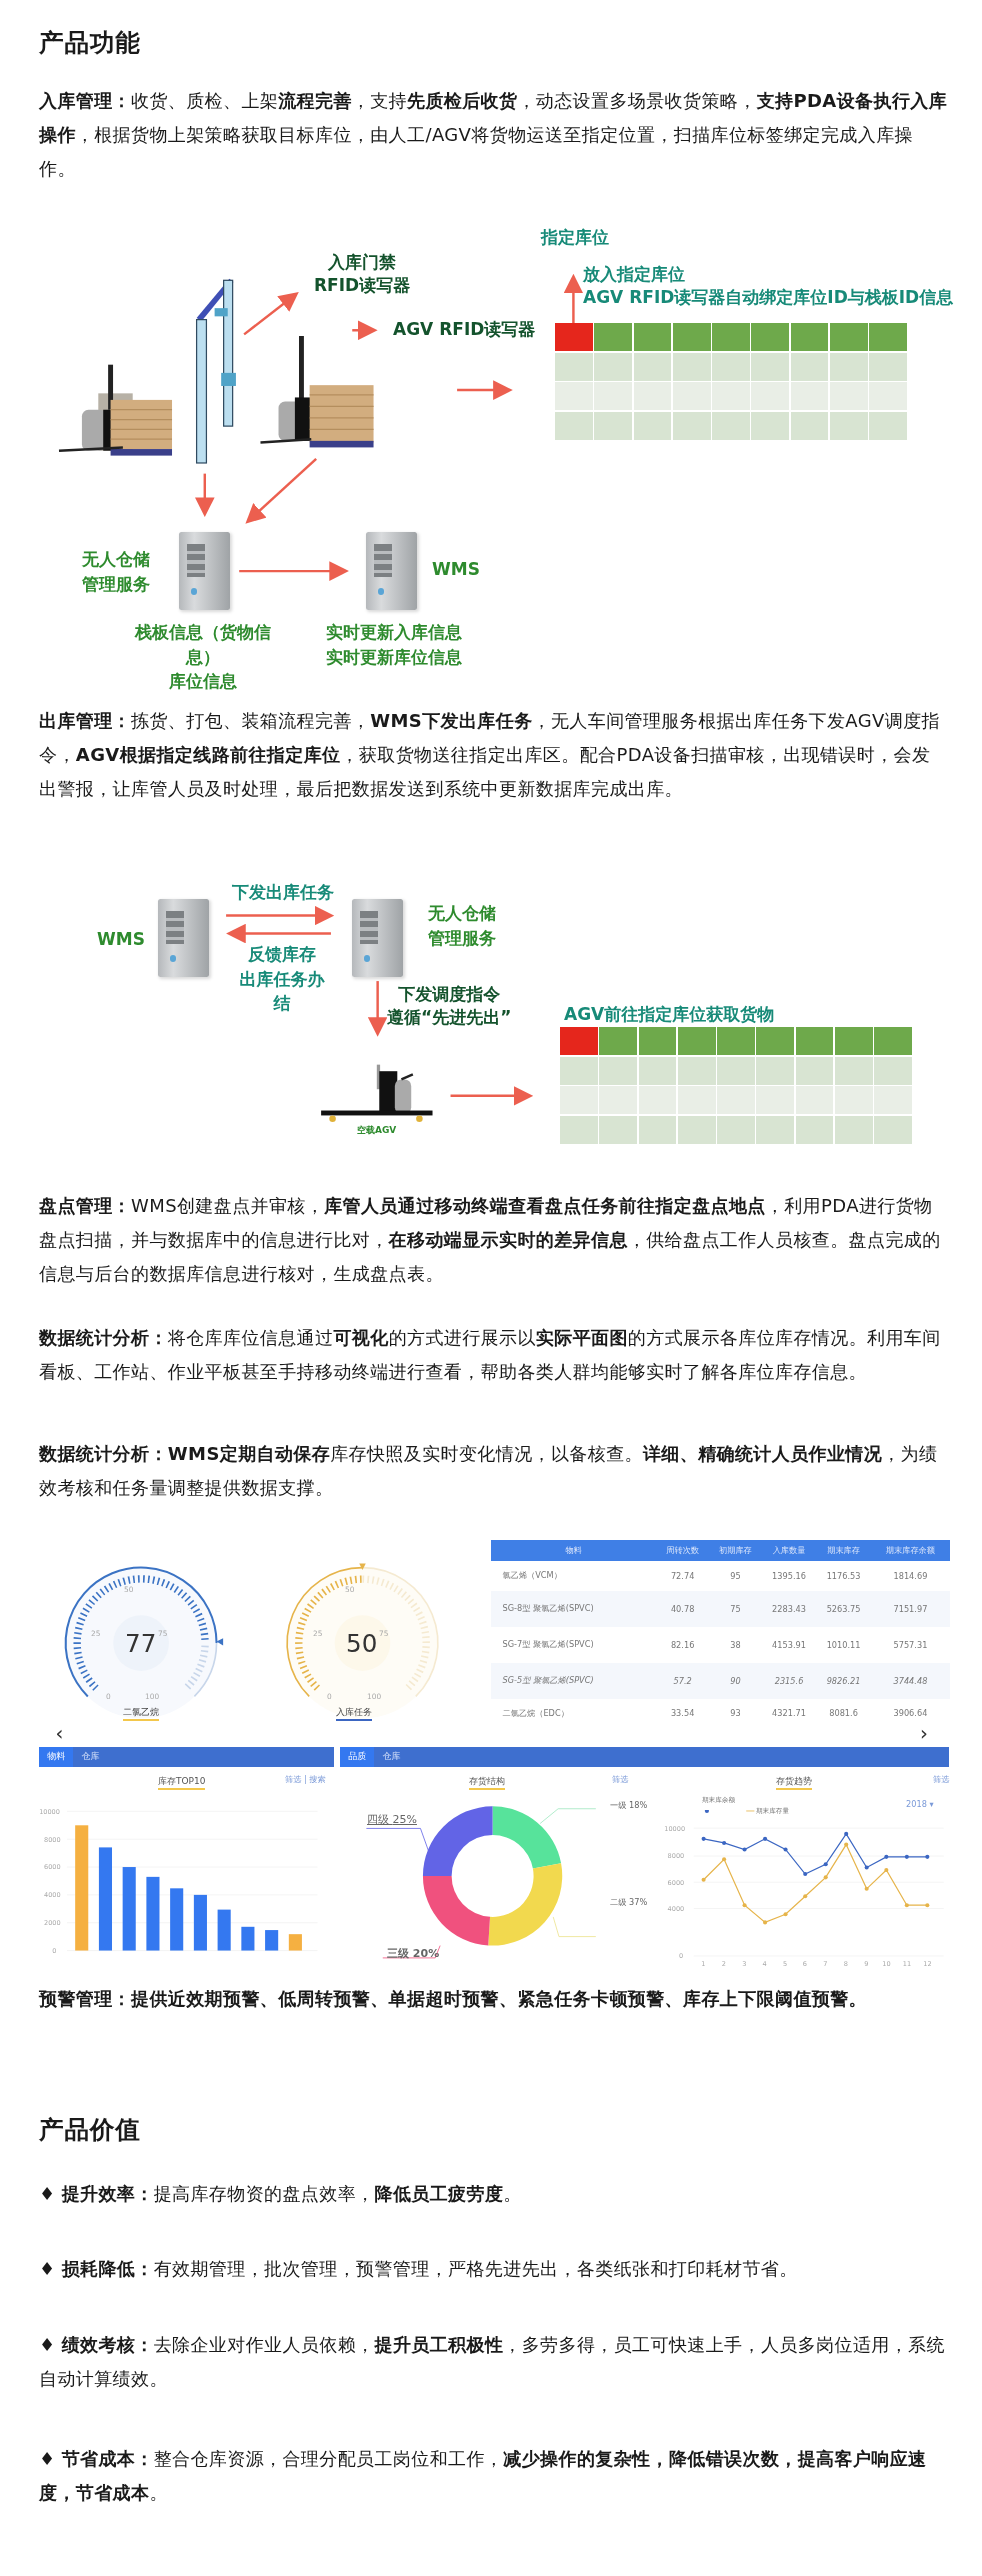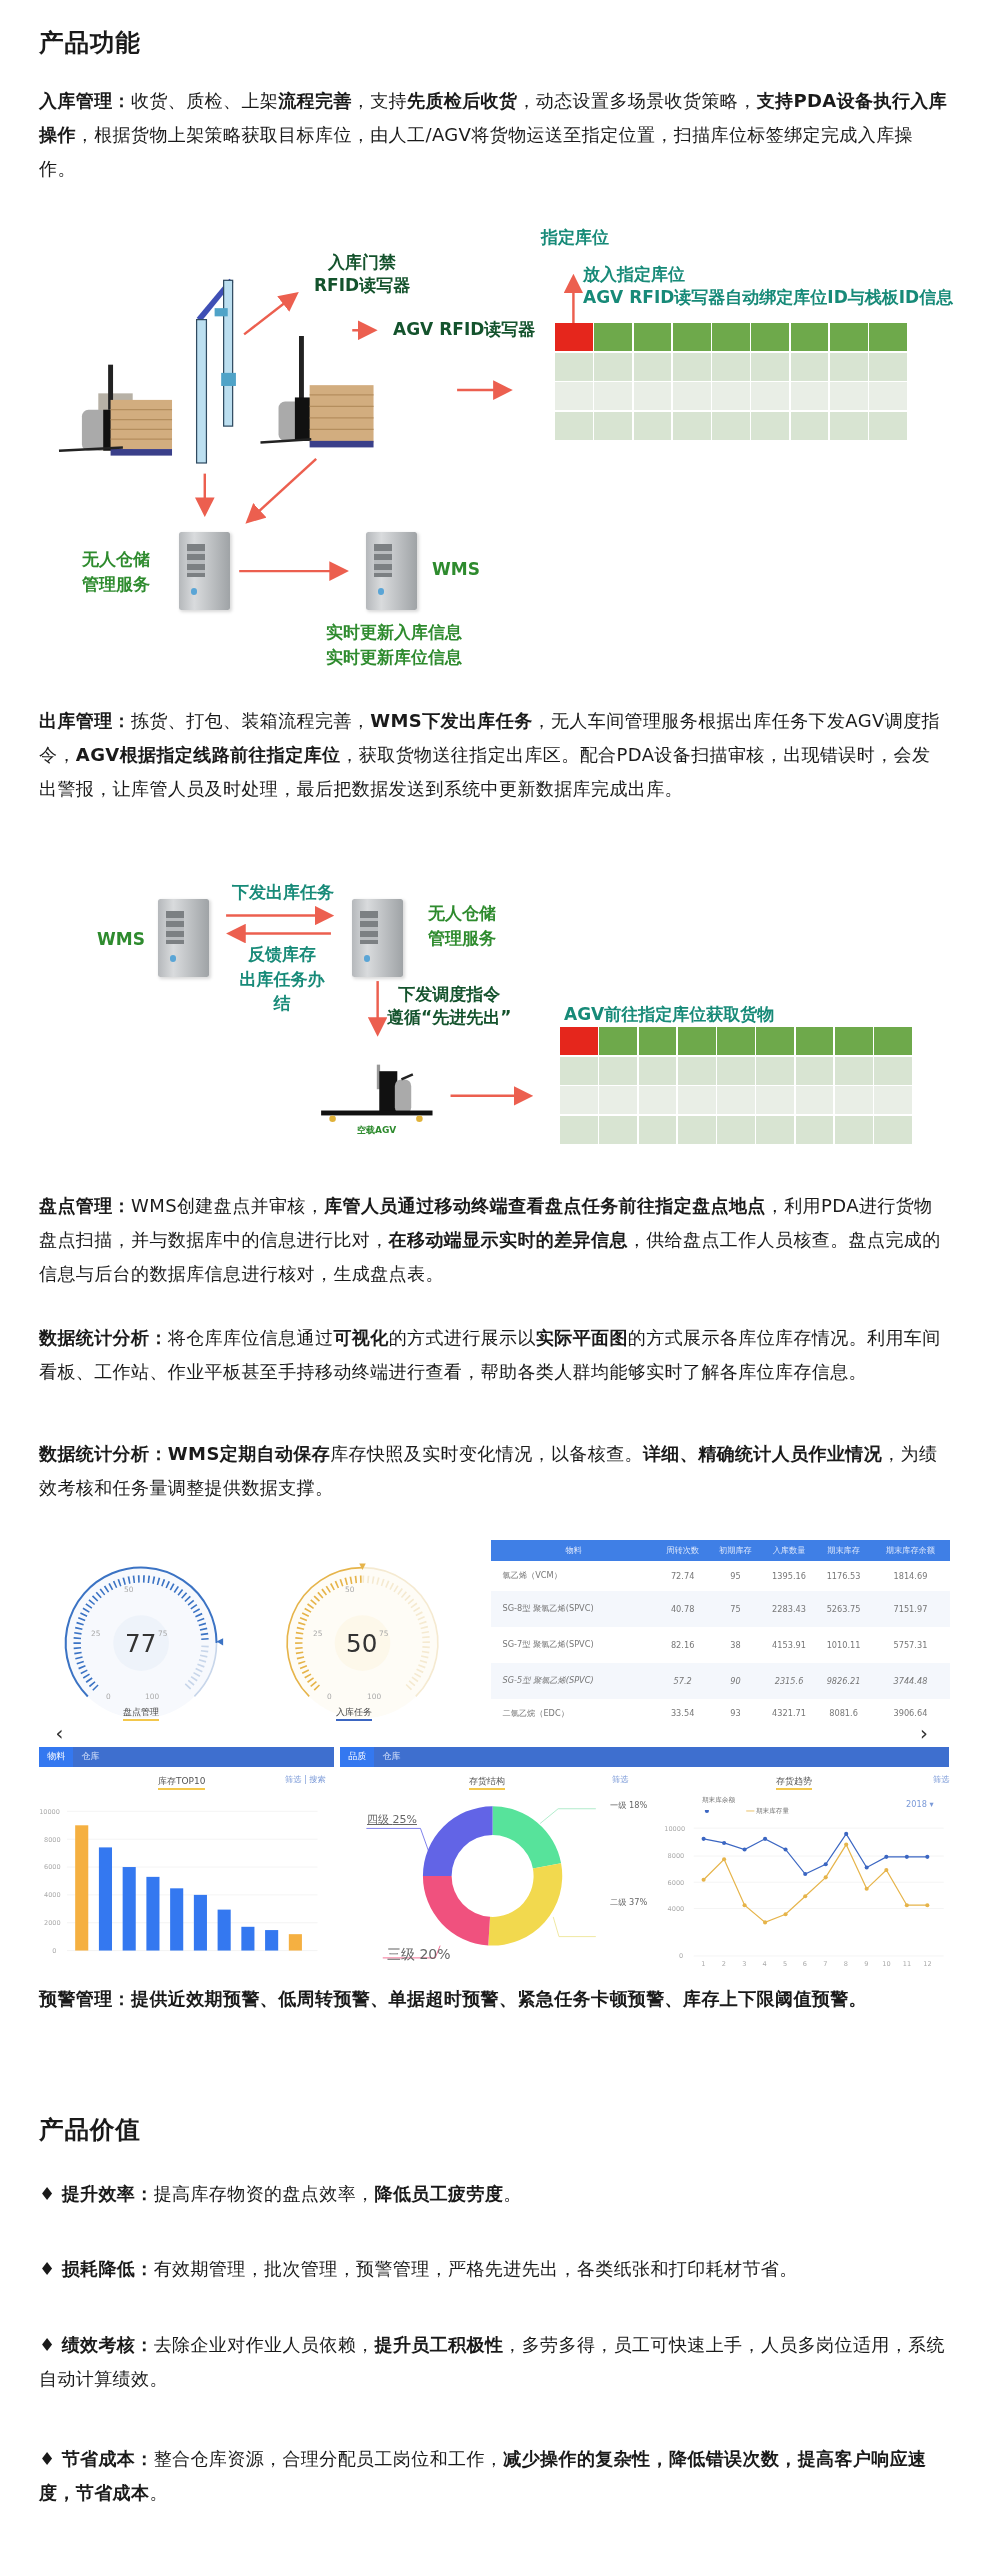--- a/index.html
+++ b/index.html
@@ -144,20 +144,24 @@
       <div class="c" style="background:#d8e4d2"></div>
   </div>
 
   <div class="server" style="left:179px;top:319px;"></div>
   <div class="server" style="left:366px;top:319px;"></div>
   <div class="abs diag-text-green" style="left:82px;top:334px;">
     <div>无人仓储</div>
     <div>管理服务</div>
   </div>
   <div class="abs diag-text-green" style="left:432px;top:344px;">WMS</div>
+  <div class="abs diag-text-green" style="left:121px;top:407px;width:164px;text-align:center;">
+    <div>栈板信息（货物信息）</div>
+    <div>库位信息</div>
+  </div>
   <div class="abs diag-text-green" style="left:326px;top:407px;">
     <div>实时更新入库信息</div>
     <div>实时更新库位信息</div>
   </div>
 </div>
 
 <p class="para" style="top:704px;">
   <b>出库管理：</b><span>拣货、打包、装箱流程完善，</span><b>WMS下发出库任务</b><span>，无人车间管理服务根据出库任务下发AGV调度指令，</span><b>AGV根据指定线路前往指定库位</b><span>，获取货物送往指定出库区。配合PDA设备扫描审核，出现错误时，会发出警报，让库管人员及时处理，最后把数据发送到系统中更新数据库完成出库。</span>
 </p>
 
@@ -279,21 +283,21 @@
   <div class="tick" style="left:85px;top:53px;">50</div>
   <div class="tick" style="left:52px;top:97px;">25</div>
   <div class="tick" style="left:119px;top:97px;">75</div>
   <div class="tick" style="left:67px;top:160px;">0</div>
   <div class="tick" style="left:106px;top:160px;">100</div>
   <div class="tick" style="left:306px;top:53px;">50</div>
   <div class="tick" style="left:274px;top:97px;">25</div>
   <div class="tick" style="left:340px;top:97px;">75</div>
   <div class="tick" style="left:288px;top:160px;">0</div>
   <div class="tick" style="left:328px;top:160px;">100</div>
-  <div class="abs" style="left:84px;top:174px;font-size:9px;color:#444;border-bottom:2.5px solid #f3c74b;">盘点管理</div>
+  <div class="abs" style="left:84px;top:174px;font-size:9px;color:#444;border-bottom:2.5px solid #f3c74b;">二氯乙烷</div>
   <div class="abs" style="left:297px;top:174px;font-size:9px;color:#444;border-bottom:2.5px solid #3b66c2;">入库任务</div>
   <div class="abs" style="left:16.4px;top:190px;font-size:19.7px;color:#333;">‹</div>
   <div class="abs" style="left:881px;top:190px;font-size:19.7px;color:#333;">›</div>
 
   <div class="abs" style="left:452px;top:8.2px;width:459px;">
     <table class="inv">
       <thead>
           <tr>
         <th>物料</th>
         <th>周转次数</th>
@@ -399,21 +403,21 @@
       <path d="M-5.3,84.8 A85,85 0 0 1 -85,0 L-50,0 A50,50 0 0 0 -3.1,49.9 Z" fill="#f0517e"></path>
       <path d="M-85,0 A85,85 0 0 1 0,-85 L0,-50 A50,50 0 0 0 -50,0 Z" fill="#6264e6"></path>
     </g>
     <polyline points="232,36 254,18 300,18" fill="none" stroke="#9fe8c1"></polyline>
     <polyline points="96,70 86,42 20,42" fill="none" stroke="#6264e6"></polyline>
     <polyline points="248,150 255,174 300,174" fill="none" stroke="#ece38e"></polyline>
     <polyline points="110,185 104,200 40,200" fill="none" stroke="#f0517e"></polyline>
   </svg>
   <div class="abs" style="left:571px;top:268px;font-size:8.2px;color:#666;"><span>一级</span> <span>18%</span></div>
   <div class="abs" style="left:571px;top:365px;font-size:8.2px;color:#666;"><span>二级</span> <span>37%</span></div>
-  <div class="abs" style="left:348px;top:414px;font-size:14px;color:#666;"><span>三级</span> <span>20%</span></div>
+  <div class="abs" style="left:348px;top:414px;font-size:11px;color:#666;font-weight:bold;"><span>三级</span> <span>20%</span></div>
   <div class="abs" style="left:328px;top:280px;font-size:11px;color:#666;text-decoration:underline;"><span>四级</span> <span>25%</span></div>
 
   <div class="ctitle" style="left:737px;top:244px;">存货趋势</div>
   <div class="clink" style="left:894px;top:242px;">筛选</div>
   <div class="clink" style="left:867px;top:267px;">2018 ▾</div>
   <div class="abs" style="left:663px;top:264px;font-size:6.6px;color:#777;">期末库余额</div>
   <div class="abs" style="left:717px;top:275px;font-size:6.6px;color:#777;">期末库存量</div>
   <svg class="abs" style="left:622px;top:278px;" width="295" height="156" viewBox="0 0 360 190">
     <circle cx="56" cy="1" r="2.5" fill="#3b66c2"></circle>
     <line x1="104" y1="1" x2="114" y2="1" stroke="#e6b44a"></line>

